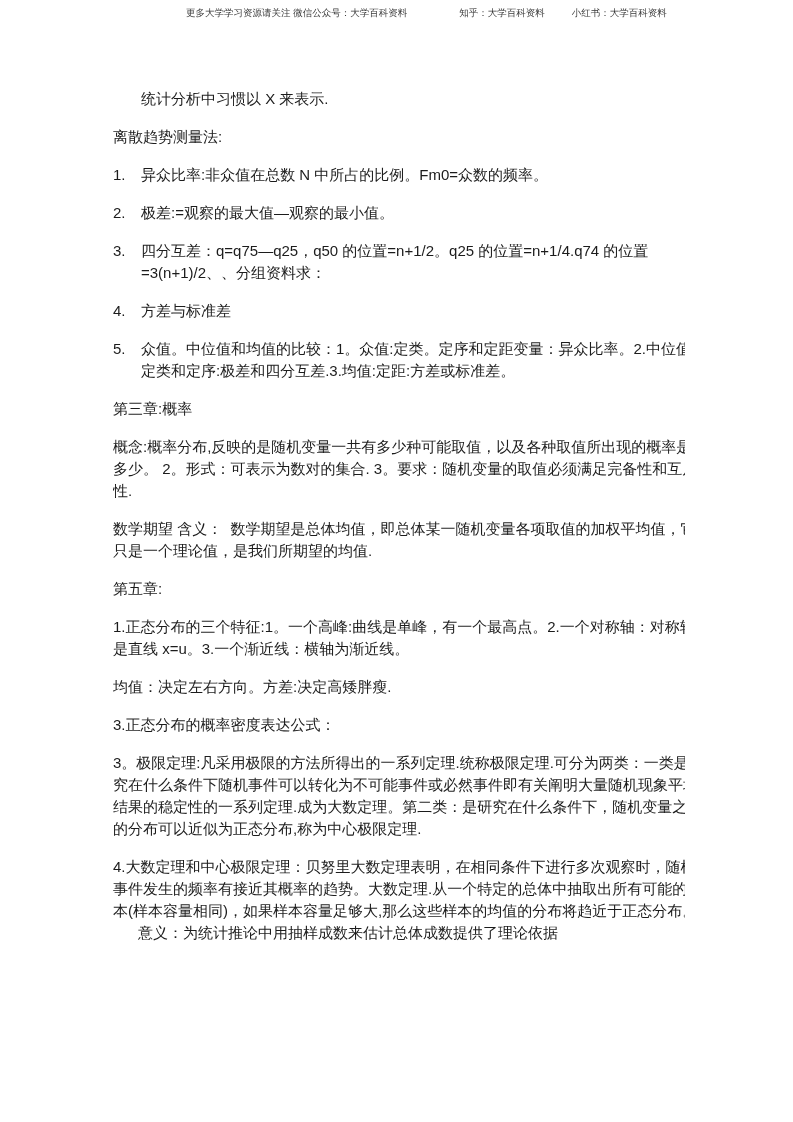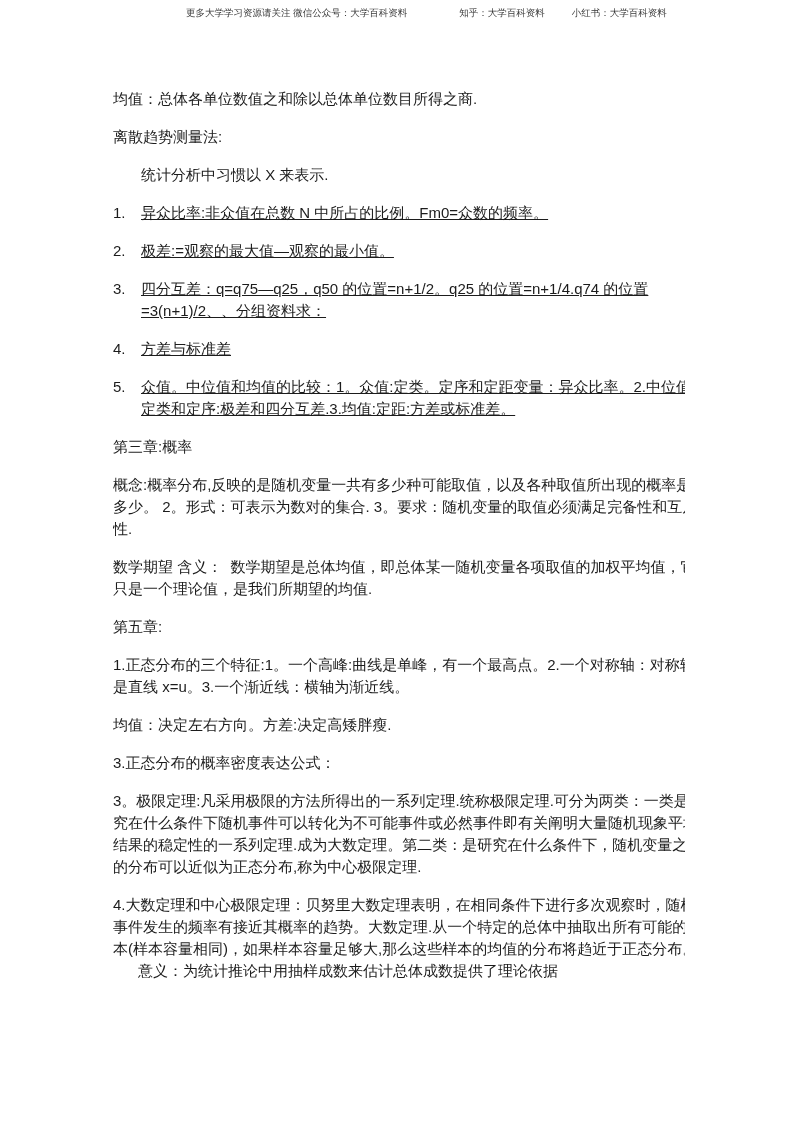--- a/index.html
+++ b/index.html
@@ -48,41 +48,39 @@
     margin: 0 0 16px 0;
   }
   .list-item .num {
     flex: 0 0 28px;
     white-space: pre;
   }
   .list-item .li-text {
     flex: 1 1 auto;
     white-space: pre;
     overflow: hidden;
-    text-decoration: underline;
   }
 </style>
 </head>
 <body>
 
 <div class="page">
 
   <div class="watermark">
     <span class="wm-part1">更多大学学习资源请关注 微信公众号：大学百科资料</span>
     <span class="wm-part2">知乎：大学百科资料</span>
     <span class="wm-part3">小红书：大学百科资料</span>
   </div>
 
   <div class="content">
 
-    <p class="block">均值：总体各单位数值之和除以总体单位数目所得之商.</p>
+
+    <p class="block indent">统计分析中习惯以 X 来表示.</p>
 
     <p class="block">离散趋势测量法:</p>
-
-    <p class="block indent">统计分析中习惯以 X 来表示.</p>
 
     <div class="list-item">
       <span class="num">1.</span>
       <span class="li-text">异众比率:非众值在总数 N 中所占的比例。Fm0=众数的频率。</span>
     </div>
 
     <div class="list-item">
       <span class="num">2.</span>
       <span class="li-text">极差:=观察的最大值—观察的最小值。</span>
     </div>

